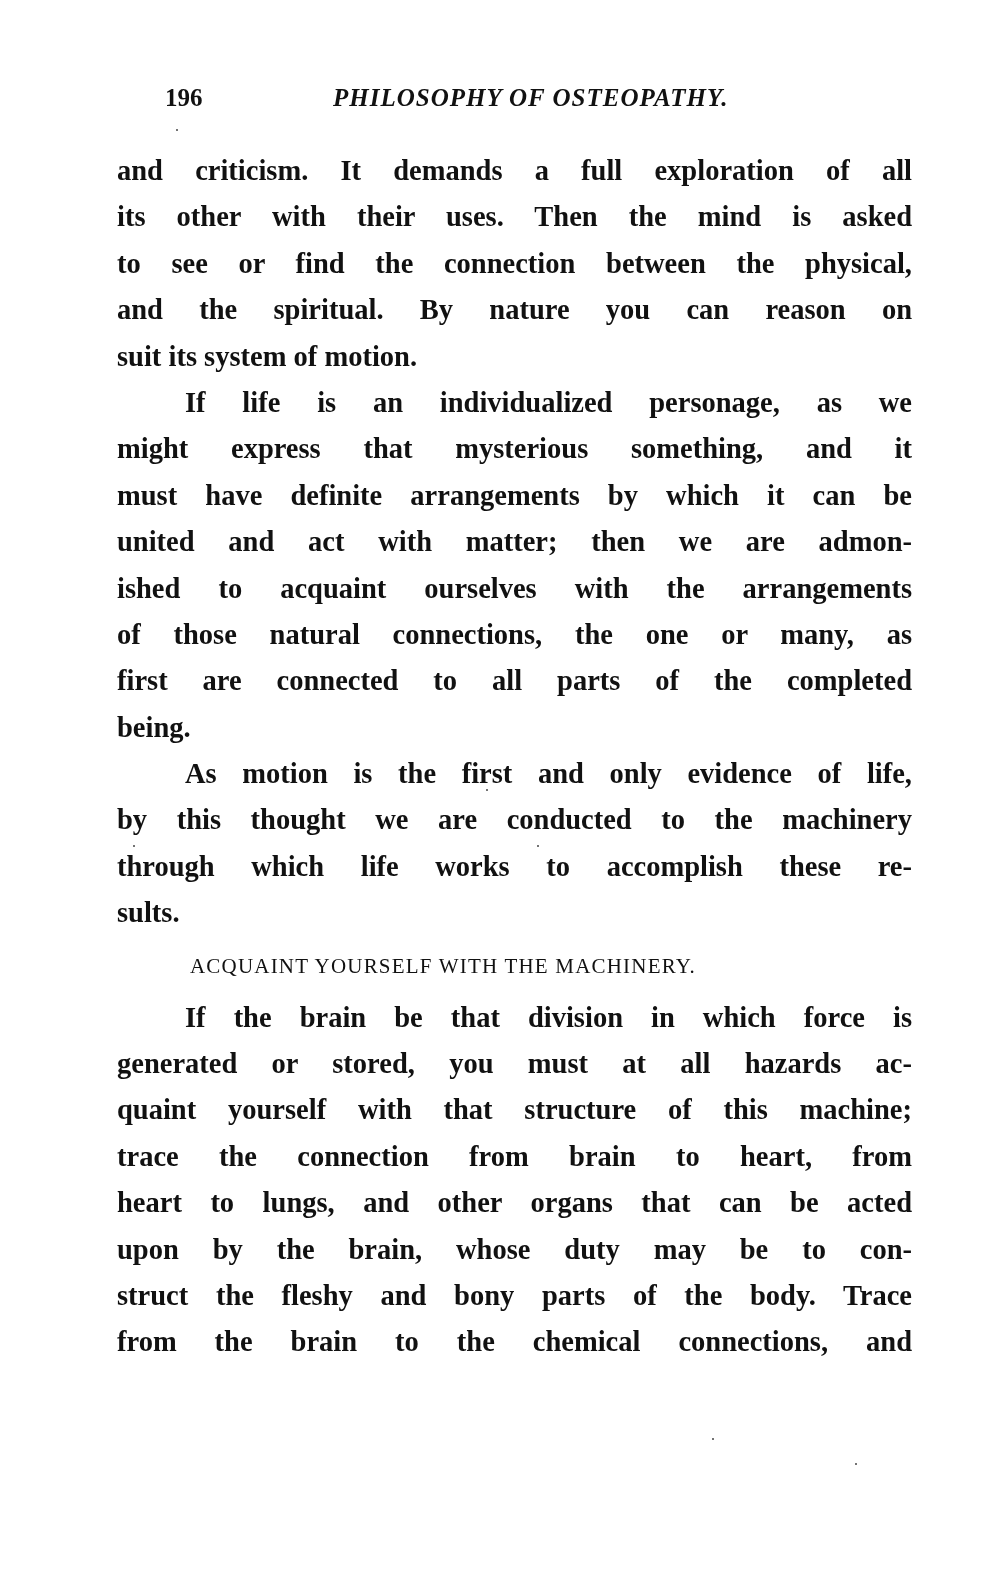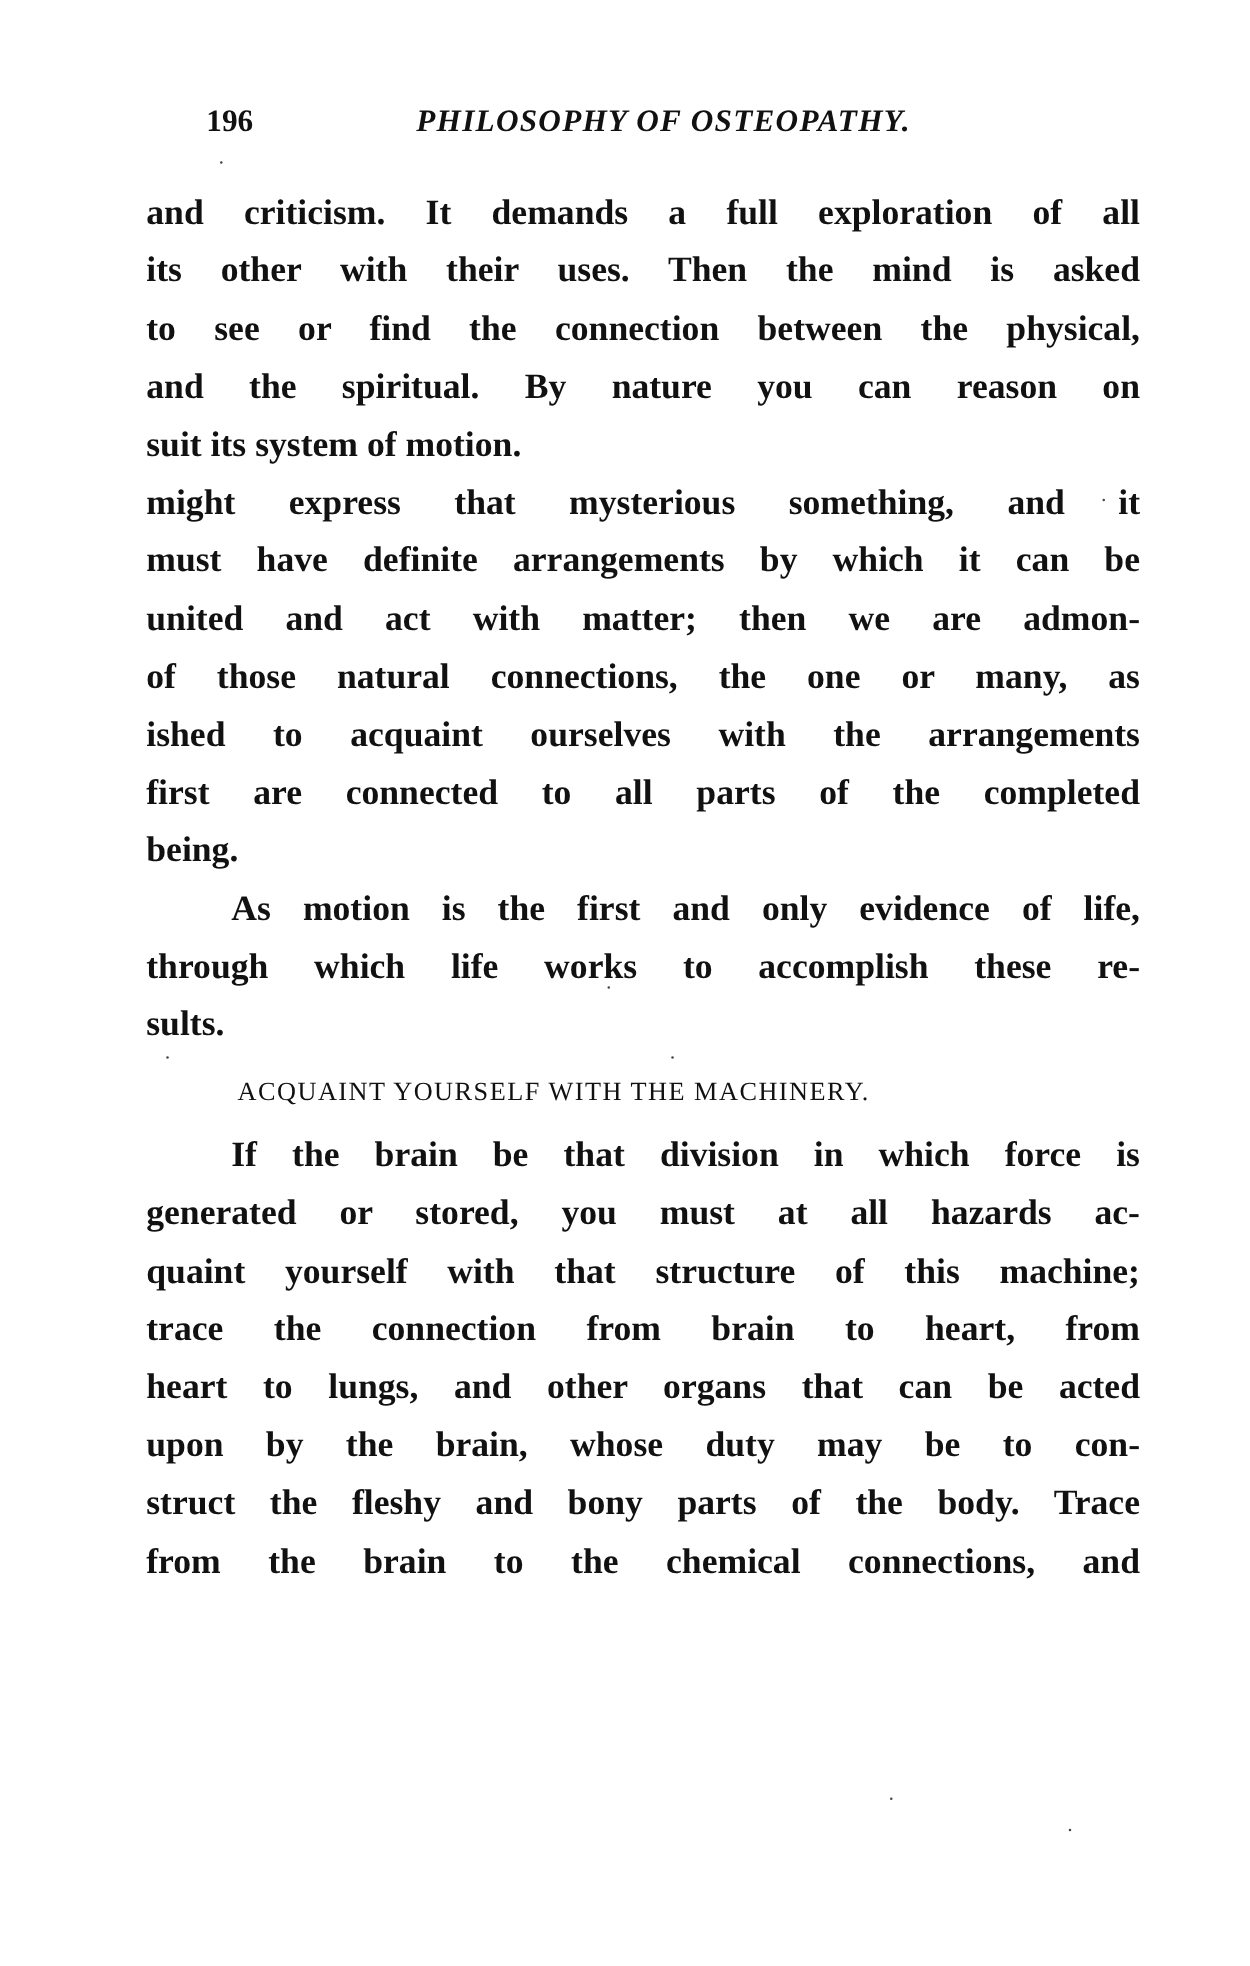--- a/index.html
+++ b/index.html
@@ -98,31 +98,33 @@
 
     <div>
       <span class="line">and criticism.  It demands a full exploration of all</span>
       <span class="line">its other with their uses.  Then the mind is asked</span>
       <span class="line">to see or find the connection between the physical,</span>
       <span class="line">and the spiritual.  By nature you can reason on</span>
       <span class="line last">suit its system of motion.</span>
     </div>
 
     <div>
+      <span class="line indent">If life is an individualized personage, as we</span>
       <span class="line">might express that mysterious something, and it</span>
       <span class="line">must have definite arrangements by which it can be</span>
       <span class="line">united and act with matter; then we are admon-</span>
+      <span class="line">ished to acquaint ourselves with the arrangements</span>
       <span class="line">of those natural connections, the one or many, as</span>
-      <span class="line">ished to acquaint ourselves with the arrangements</span>
       <span class="line">first are connected to all parts of the completed</span>
       <span class="line last">being.</span>
     </div>
 
     <div>
       <span class="line indent">As motion is the first and only evidence of life,</span>
+      <span class="line">by this thought we are conducted to the machinery</span>
       <span class="line">through which life works to accomplish these re-</span>
       <span class="line last">sults.</span>
     </div>
 
     <span class="heading-line">ACQUAINT YOURSELF WITH THE MACHINERY.</span>
 
     <div>
       <span class="line indent">If the brain be that division in which force is</span>
       <span class="line">generated or stored, you must at all hazards ac-</span>
       <span class="line">quaint yourself with that structure of this machine;</span>

